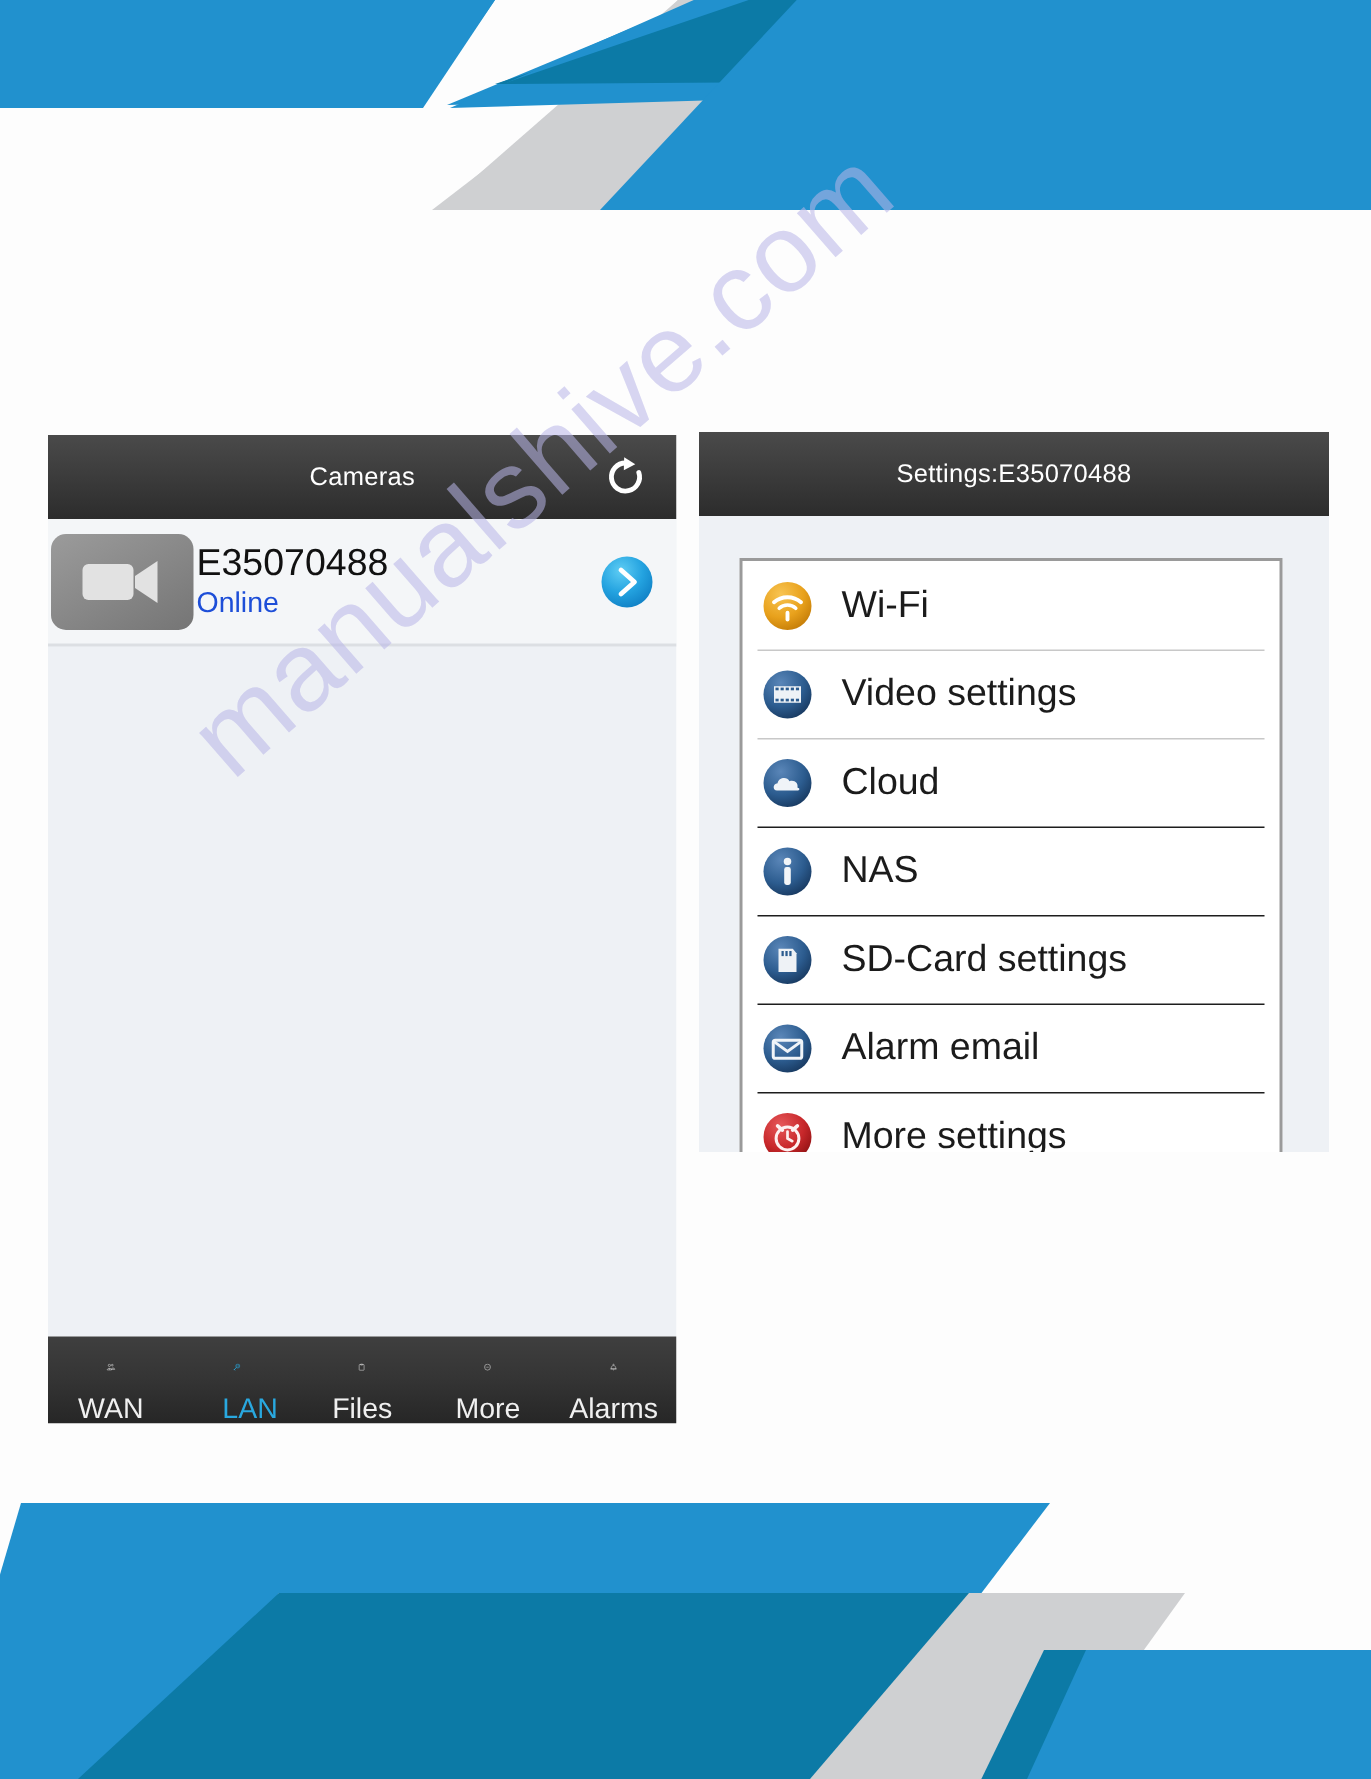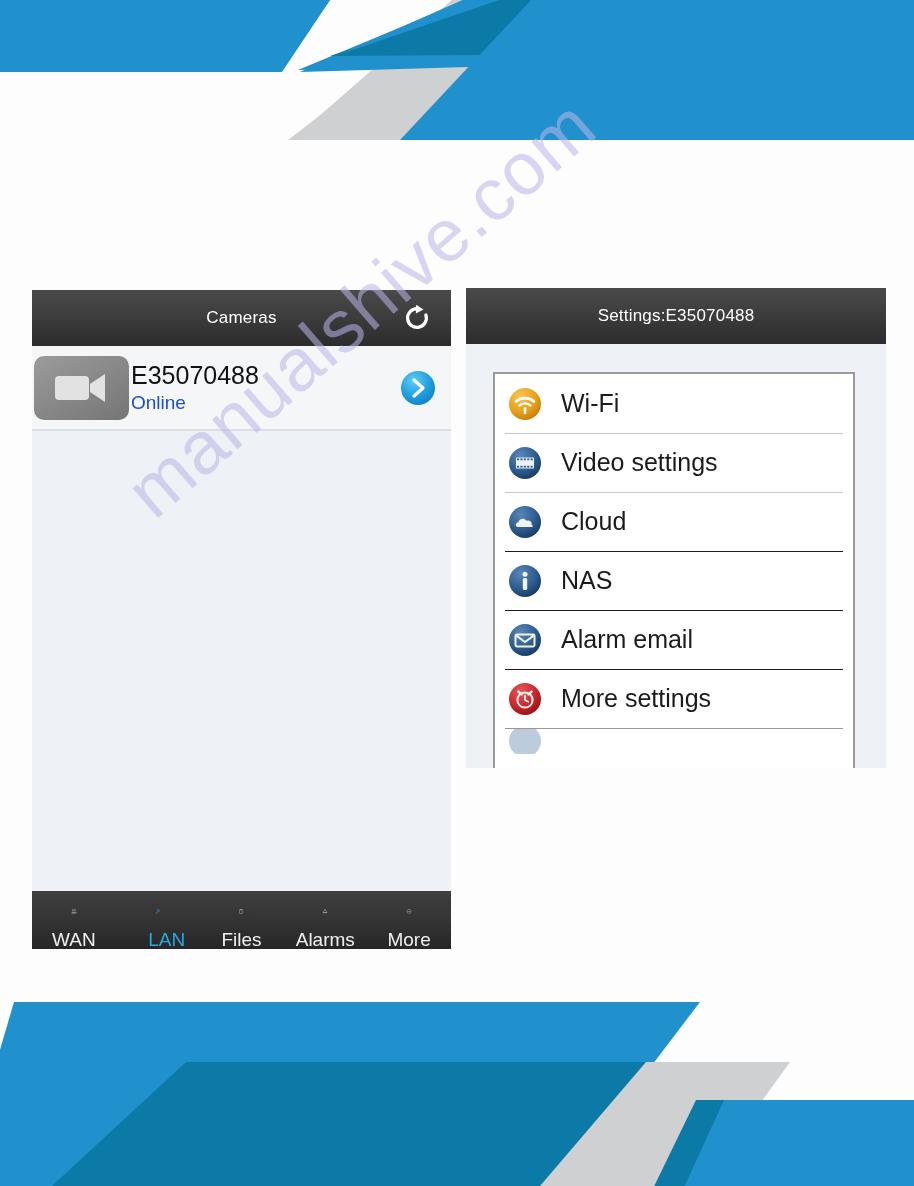--- a/index.html
+++ b/index.html
@@ -245,36 +245,36 @@
       <div class="tab">
         <svg width="30" height="29" viewBox="0 0 30 29">
           <rect x="6" y="4" width="19" height="22" rx="2" fill="none" stroke="#f0f0f0" stroke-width="1.9"></rect>
           <rect x="11" y="1" width="9" height="5" rx="2" fill="none" stroke="#f0f0f0" stroke-width="1.8"></rect>
         </svg>
         <span class="tab-label">Files</span>
       </div>
 
       <div class="tab">
         <svg width="30" height="29" viewBox="0 0 30 29">
+          <circle cx="15" cy="14" r="11.5" fill="none" stroke="#f0f0f0" stroke-width="1.9"></circle>
+          <circle cx="9.6" cy="14" r="1.9" fill="#f0f0f0"></circle>
+          <circle cx="15" cy="14" r="1.9" fill="#f0f0f0"></circle>
+          <circle cx="20.4" cy="14" r="1.9" fill="#f0f0f0"></circle>
+        </svg>
+        <span class="tab-label">More</span>
+      </div>
+
+      <div class="tab">
+        <svg width="30" height="29" viewBox="0 0 30 29">
           <circle cx="15" cy="3.4" r="2.2" fill="none" stroke="#f0f0f0" stroke-width="1.7"></circle>
           <path d="M6 21 C6 12 9 8 15 8 C21 8 24 12 24 21 Z" fill="none" stroke="#f0f0f0" stroke-width="1.9"></path>
           <path d="M4 21 L26 21" stroke="#f0f0f0" stroke-width="1.9" stroke-linecap="round"></path>
           <path d="M13 23.6 C14 25.4 16 25.4 17 23.6" fill="none" stroke="#f0f0f0" stroke-width="1.7"></path>
         </svg>
         <span class="tab-label">Alarms</span>
-      </div>
-
-      <div class="tab">
-        <svg width="30" height="29" viewBox="0 0 30 29">
-          <circle cx="15" cy="14" r="11.5" fill="none" stroke="#f0f0f0" stroke-width="1.9"></circle>
-          <circle cx="9.6" cy="14" r="1.9" fill="#f0f0f0"></circle>
-          <circle cx="15" cy="14" r="1.9" fill="#f0f0f0"></circle>
-          <circle cx="20.4" cy="14" r="1.9" fill="#f0f0f0"></circle>
-        </svg>
-        <span class="tab-label">More</span>
       </div>
 
     </div>
   </div>
 
   <div class="panel panel-right">
 
     <div class="titlebar">
       <span class="titlebar-text">Settings:E35070488</span>
     </div>
@@ -359,20 +359,41 @@
                   </radialGradient>
                 </defs>
               <circle cx="17" cy="17" r="16" fill="url(#gb3)"></circle>
               <circle cx="17" cy="10.3" r="2.5" fill="#f2f5f8"></circle>
               <rect x="14.8" y="14" width="4.4" height="12" rx="1.6" fill="#f2f5f8"></rect>
             </svg>
           </span>
           <span class="set-label">NAS</span>
         </div>
 
+        <div class="set-row">
+          <span class="set-icon">
+            <svg width="34" height="34" viewBox="0 0 34 34">
+              <defs>
+                  <radialGradient id="gb4" cx="36%" cy="26%" r="82%">
+                <stop offset="0%" stop-color="#5a86b8"></stop>
+                    <stop offset="60%" stop-color="#2c5c8f"></stop>
+                <stop offset="100%" stop-color="#16365c"></stop>
+                  </radialGradient>
+                </defs>
+              <circle cx="17" cy="17" r="16" fill="url(#gb4)"></circle>
+              <path d="M11 9.5 L20.5 9.5 L23 12.5 L23 25 L11 25 Z" fill="#eef2f6"></path>
+              <g fill="#2c5c8f">
+                <rect x="13" y="11" width="1.5" height="3.4"></rect>
+                <rect x="15.6" y="11" width="1.5" height="3.4"></rect>
+                <rect x="18.2" y="11" width="1.5" height="3.4"></rect>
+              </g>
+            </svg>
+          </span>
+          <span class="set-label">SD-Card settings</span>
+        </div>
 
 
         <div class="set-row">
           <span class="set-icon">
             <svg width="34" height="34" viewBox="0 0 34 34">
               <defs>
                   <radialGradient id="gb6" cx="36%" cy="26%" r="82%">
                 <stop offset="0%" stop-color="#5a86b8"></stop>
                     <stop offset="60%" stop-color="#2c5c8f"></stop>
                 <stop offset="100%" stop-color="#16365c"></stop>

